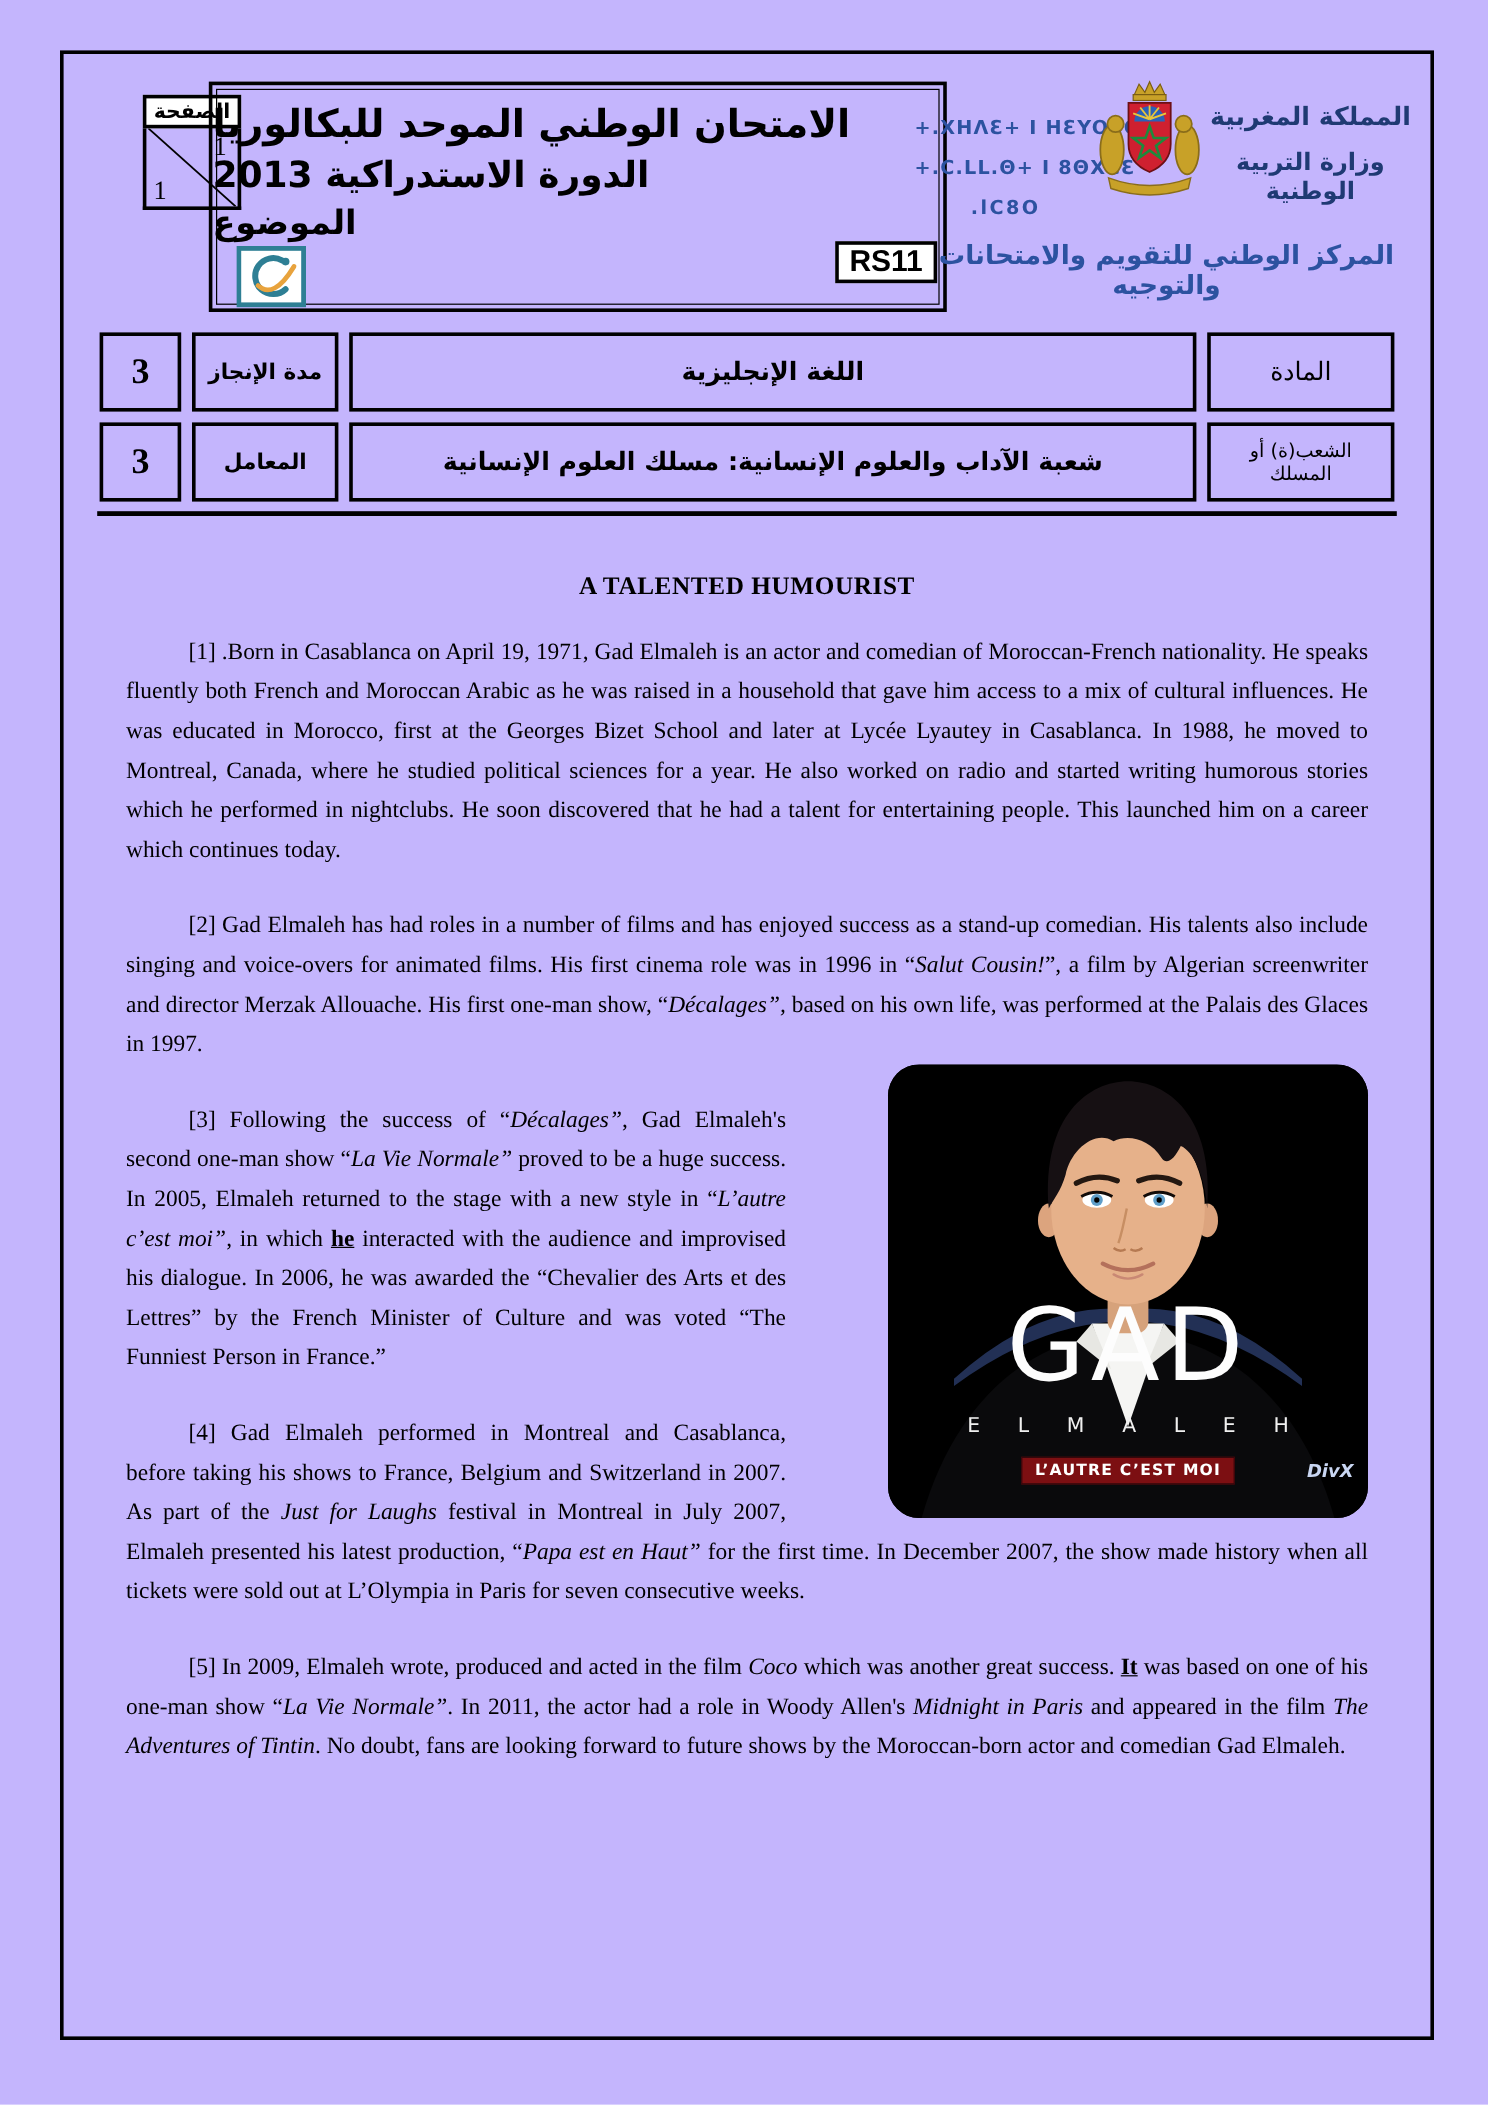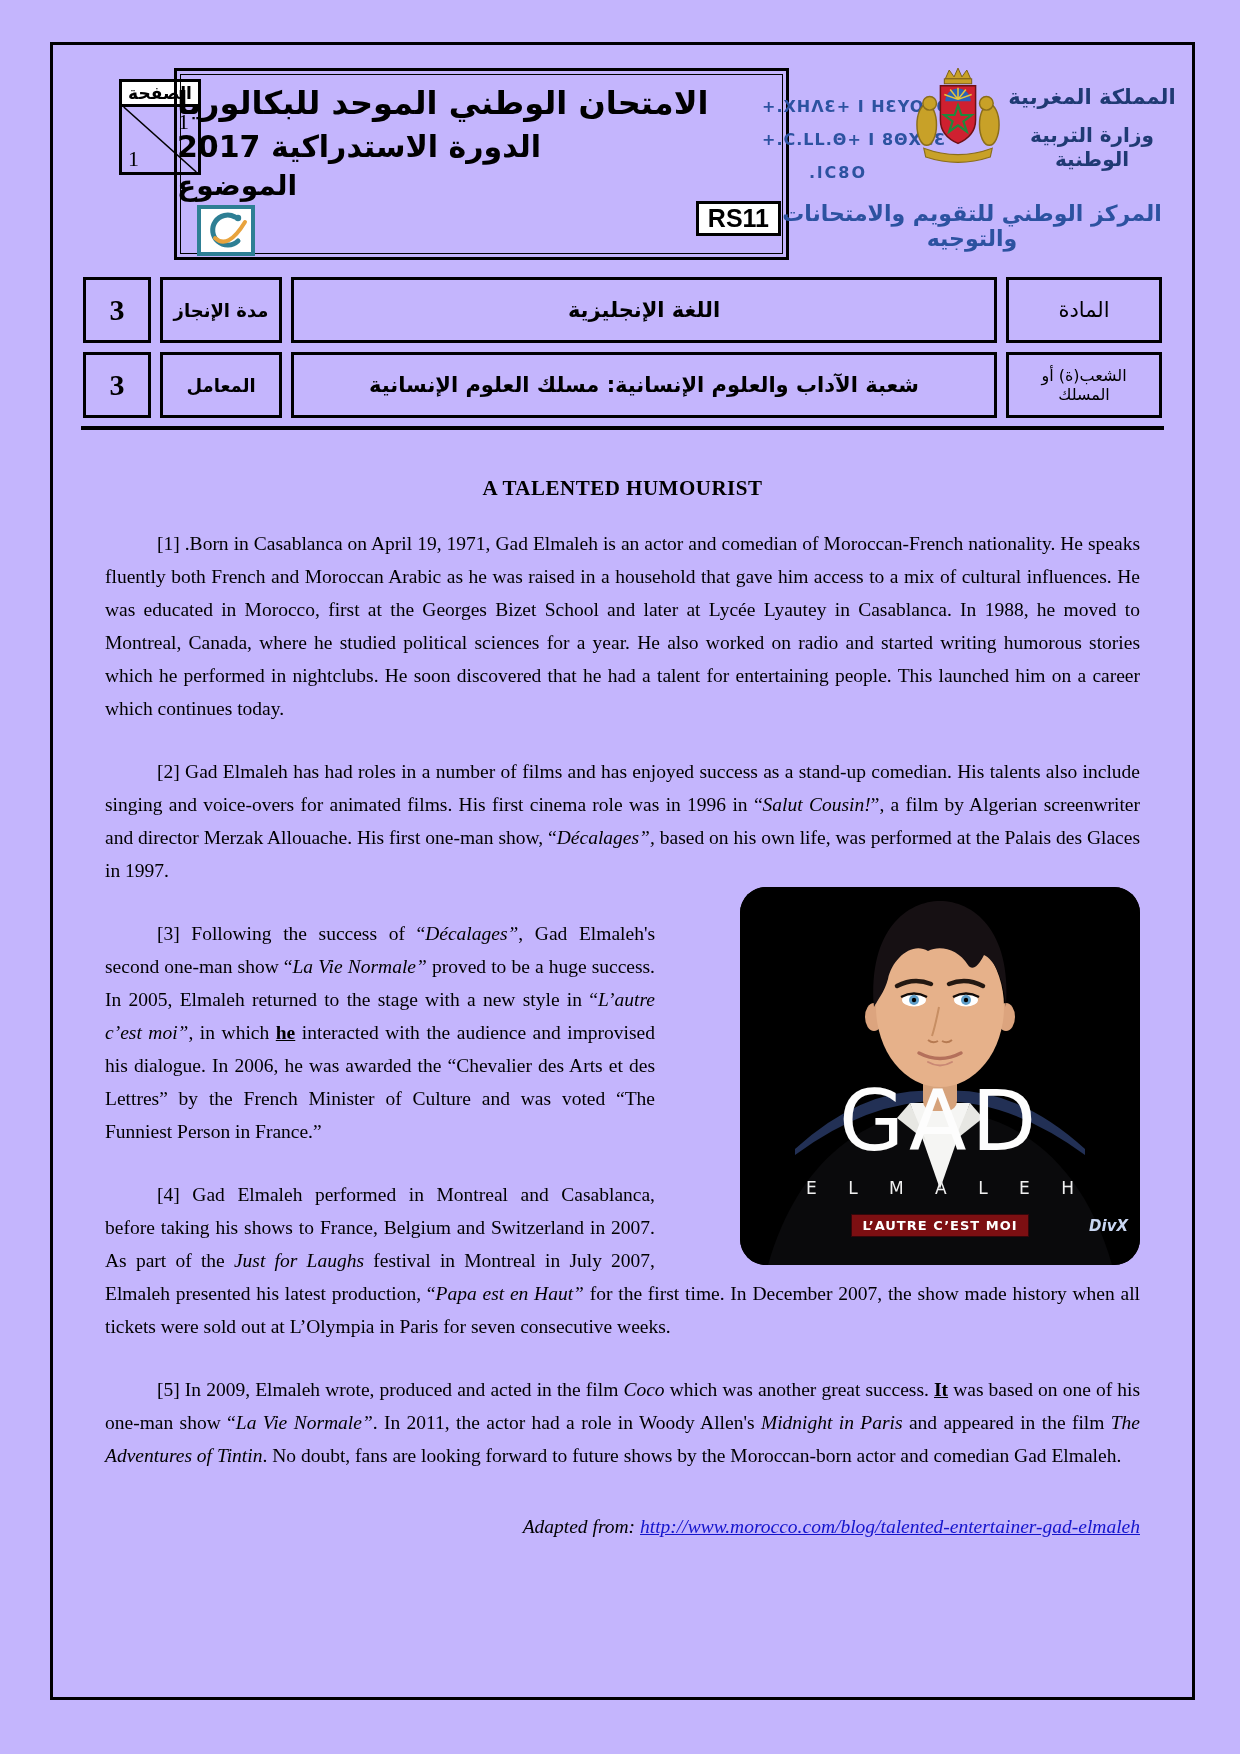--- a/index.html
+++ b/index.html
@@ -80,21 +80,21 @@
           <svg viewBox="0 0 76 68">
             <line x1="0" y1="0" x2="76" y2="68" stroke="#000" stroke-width="1.6"></line>
           </svg>
           <span class="pb-top">1</span>
           <span class="pb-bot">1</span>
         </div>
       </div>
 
       <div class="title-box">
         <div class="t1">الامتحان الوطني الموحد للبكالوريا</div>
-        <div class="t2">الدورة الاستدراكية 2017</div>
+        <div class="t2">الدورة الاستدراكية 2013</div>
         <div class="t3">الموضوع</div>
         <div class="rs-box">RS11</div>
         <div class="cnee-logo">
           <svg viewBox="0 0 58 53" width="58" height="53">
             <rect x="2" y="2" width="54" height="47" fill="#fff" stroke="#2e7f94" stroke-width="4"></rect>
             <path d="M38,12 A15,15 0 1 0 41,36" fill="none" stroke="#2e7f94" stroke-width="5" stroke-linecap="round"></path>
             <path d="M18,33 Q31,45 48,17" fill="none" stroke="#e8a33d" stroke-width="4" stroke-linecap="round"></path>
             <circle cx="41" cy="13" r="3.2" fill="#2e7f94"></circle>
           </svg>
         </div>
@@ -189,19 +189,16 @@
             <span class="strip">L’AUTRE C’EST MOI</span>
           </div>
           <span class="divx">DivX</span>
         </aside>
         <p class="para"><span class="seg-n">[3] Following the success of “</span><span class="seg-i">Décalages”</span><span class="seg-n">, Gad Elmaleh's second one-man show “</span><span class="seg-i">La Vie Normale”</span><span class="seg-n"> proved to be a huge success. In 2005, Elmaleh returned to the stage with a new style in “</span><span class="seg-i">L’autre c’est moi”</span><span class="seg-n">, in which </span><span class="seg-bu">he</span><span class="seg-n"> interacted with the audience and improvised his dialogue. In 2006, he was awarded the “Chevalier des Arts et des Lettres” by the French Minister of Culture and was voted “The Funniest Person in France.”</span></p>
         <p class="para"><span class="seg-n">[4] Gad Elmaleh performed in Montreal and Casablanca, before taking his shows to France, Belgium and Switzerland in 2007. As part of the </span><span class="seg-i">Just for Laughs</span><span class="seg-n"> festival in Montreal in July 2007, Elmaleh presented his latest production, “</span><span class="seg-i">Papa est en Haut”</span><span class="seg-n"> for the first time. In December 2007, the show made history when all tickets were sold out at L’Olympia in Paris for seven consecutive weeks.</span></p>
       </div>
 
       <p class="para"><span class="seg-n">[5] In 2009, Elmaleh wrote, produced and acted in the film </span><span class="seg-i">Coco</span><span class="seg-n"> which was another great success. </span><span class="seg-bu">It</span><span class="seg-n"> was based on one of his one-man show “</span><span class="seg-i">La Vie Normale”</span><span class="seg-n">. In 2011, the actor had a role in Woody Allen's </span><span class="seg-i">Midnight in Paris</span><span class="seg-n"> and appeared in the film </span><span class="seg-i">The Adventures of Tintin</span><span class="seg-n">. No doubt, fans are looking forward to future shows by the Moroccan-born actor and comedian Gad Elmaleh.</span></p>
 
-      <p class="source">
-        <span>Adapted from: </span><a>http://www.morocco.com/blog/talented-entertainer-gad-elmaleh</a>
-      </p>
     </div>
 
   </div>
 </div>
 
 </body></html>

